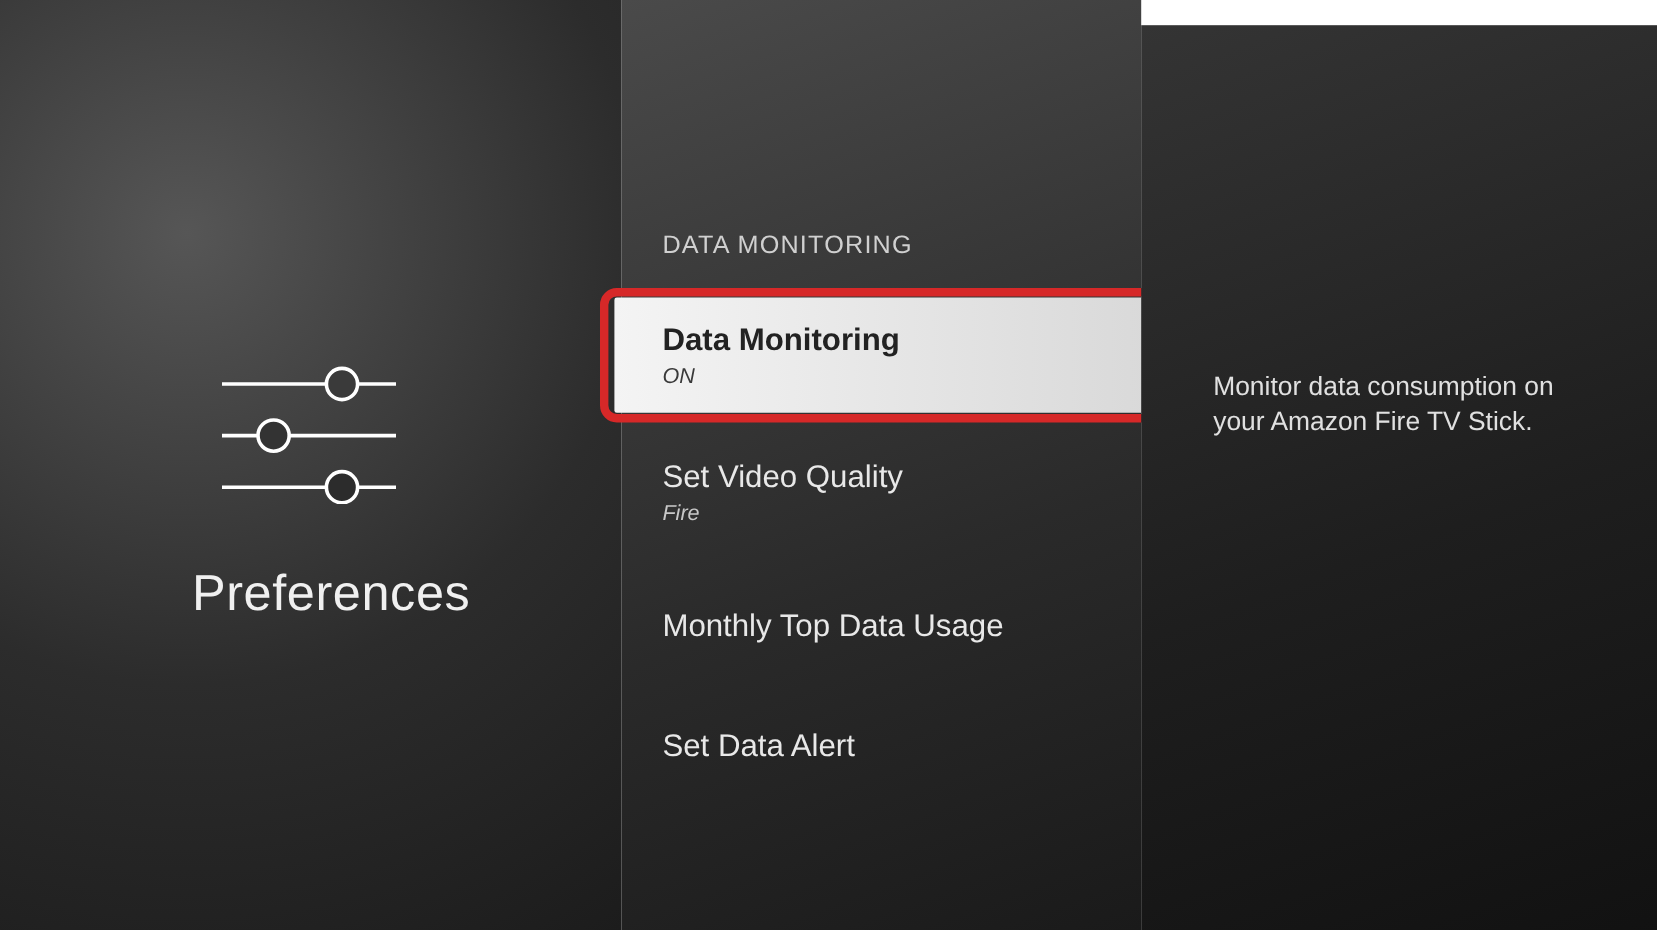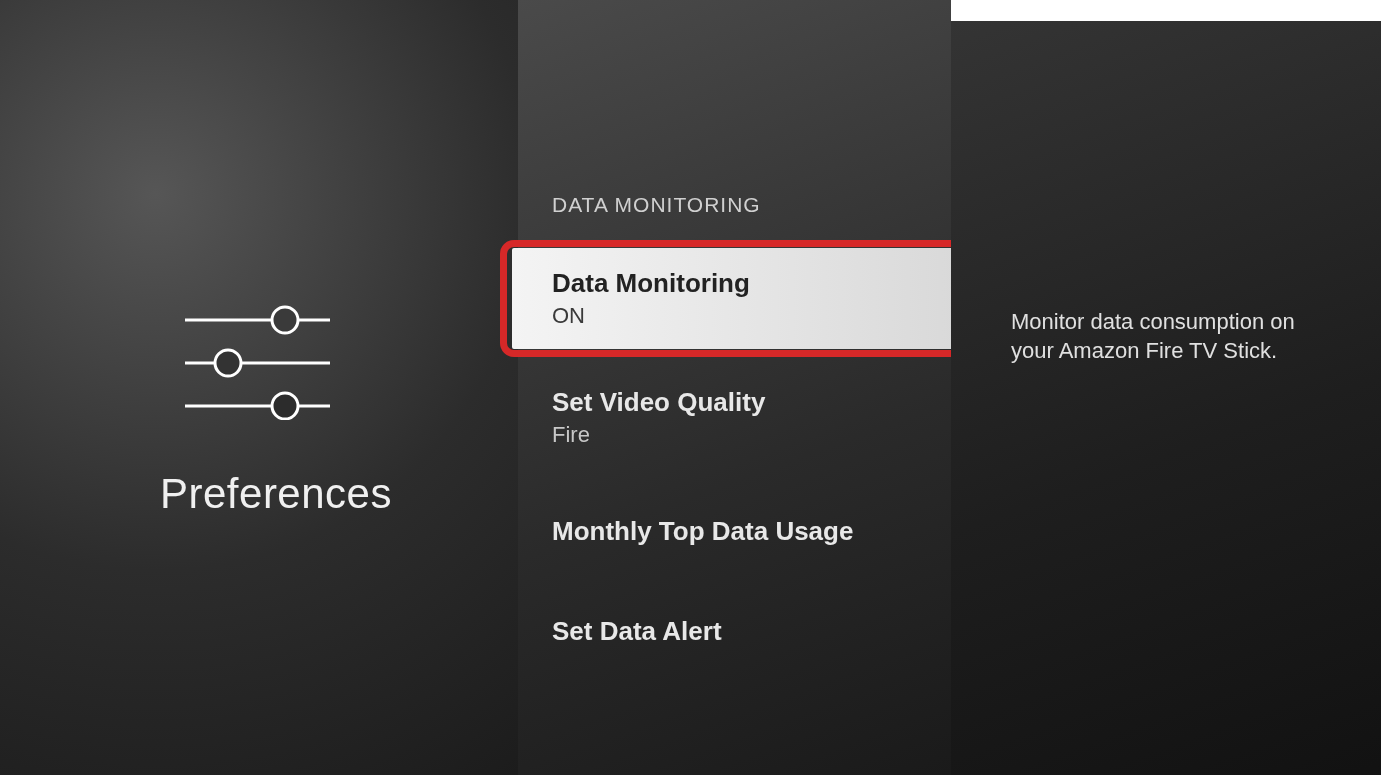--- a/index.html
+++ b/index.html
@@ -55,29 +55,30 @@
     left: 0;
     top: 248px;
     width: 100%;
   }
   .menu-item {
     padding: 16px 34px 18px 34px;
     position: relative;
   }
   .menu-item .title {
     font-size: 26px;
-    font-weight: 700;
+    font-weight: 400;
     color: #e8e8e8;
     line-height: 1.2;
   }
   .menu-item .sub {
-    font-size: 22px;
+    font-size: 18px;
     color: #c8c8c8;
     margin-top: 4px;
     font-weight: 400;
+    font-style: italic;
   }
   .menu-item.gap { margin-top: 22px; }
   .menu-item.gap2 { margin-top: 34px; }
   .menu-item.selected {
     background: linear-gradient(90deg, #f4f4f4 0%, #d9d9d9 100%);
     border-radius: 2px;
     margin-left: -6px;
     margin-right: -6px;
     padding-left: 40px;
     padding-right: 40px;

